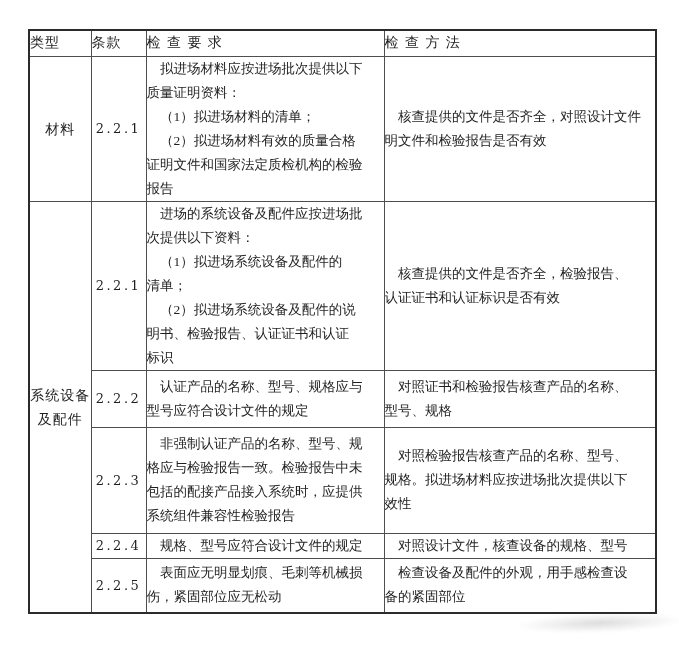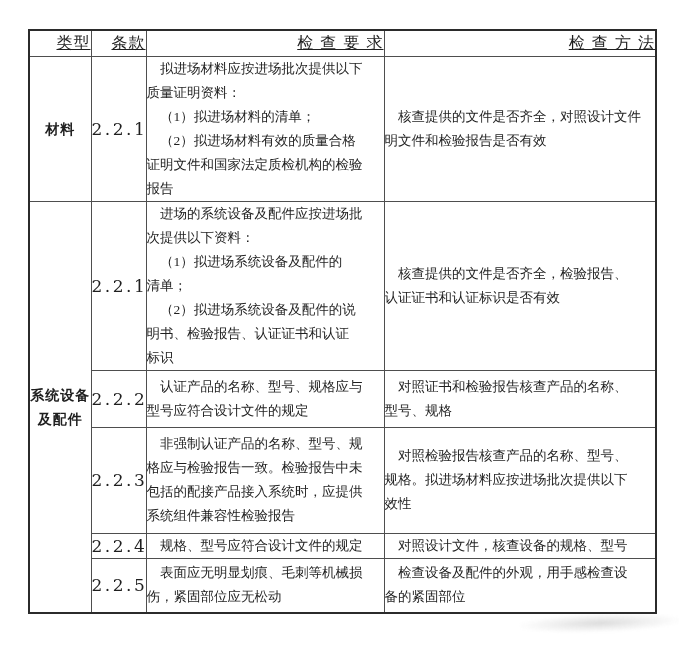--- a/index.html
+++ b/index.html
@@ -41,41 +41,39 @@
   tr.rh { height: 26px; }
   tr.r1 { height: 145px; }
   tr.r2 { height: 168px; }
   tr.r3 { height: 57px; }
   tr.r4 { height: 106px; }
   tr.r5 { height: 24px; }
   tr.r6 { height: 55px; }
 
   th.hcell {
     font-weight: normal;
-    font-size: 16px;
-    text-align: right;
+    font-size: 14px;
+    text-align: left;
     vertical-align: middle;
     letter-spacing: 1px;
     color: #1f1f1f;
-    text-decoration: underline;
   }
   td.type-cell {
     text-align: center;
     vertical-align: middle;
     white-space: pre-line;
     font-size: 14px;
     line-height: 24px;
     letter-spacing: 1px;
     color: #1f1f1f;
-    font-weight: bold;
   }
   td.clause-cell {
     text-align: center;
     vertical-align: middle;
-    font-size: 17px;
+    font-size: 13px;
     letter-spacing: 2.5px;
     color: #1f1f1f;
   }
   td.req-cell,
   td.method-cell {
     white-space: pre-line;
     vertical-align: middle;
     font-size: 13.5px;
     line-height: 24px;
     padding: 2px 6px;

